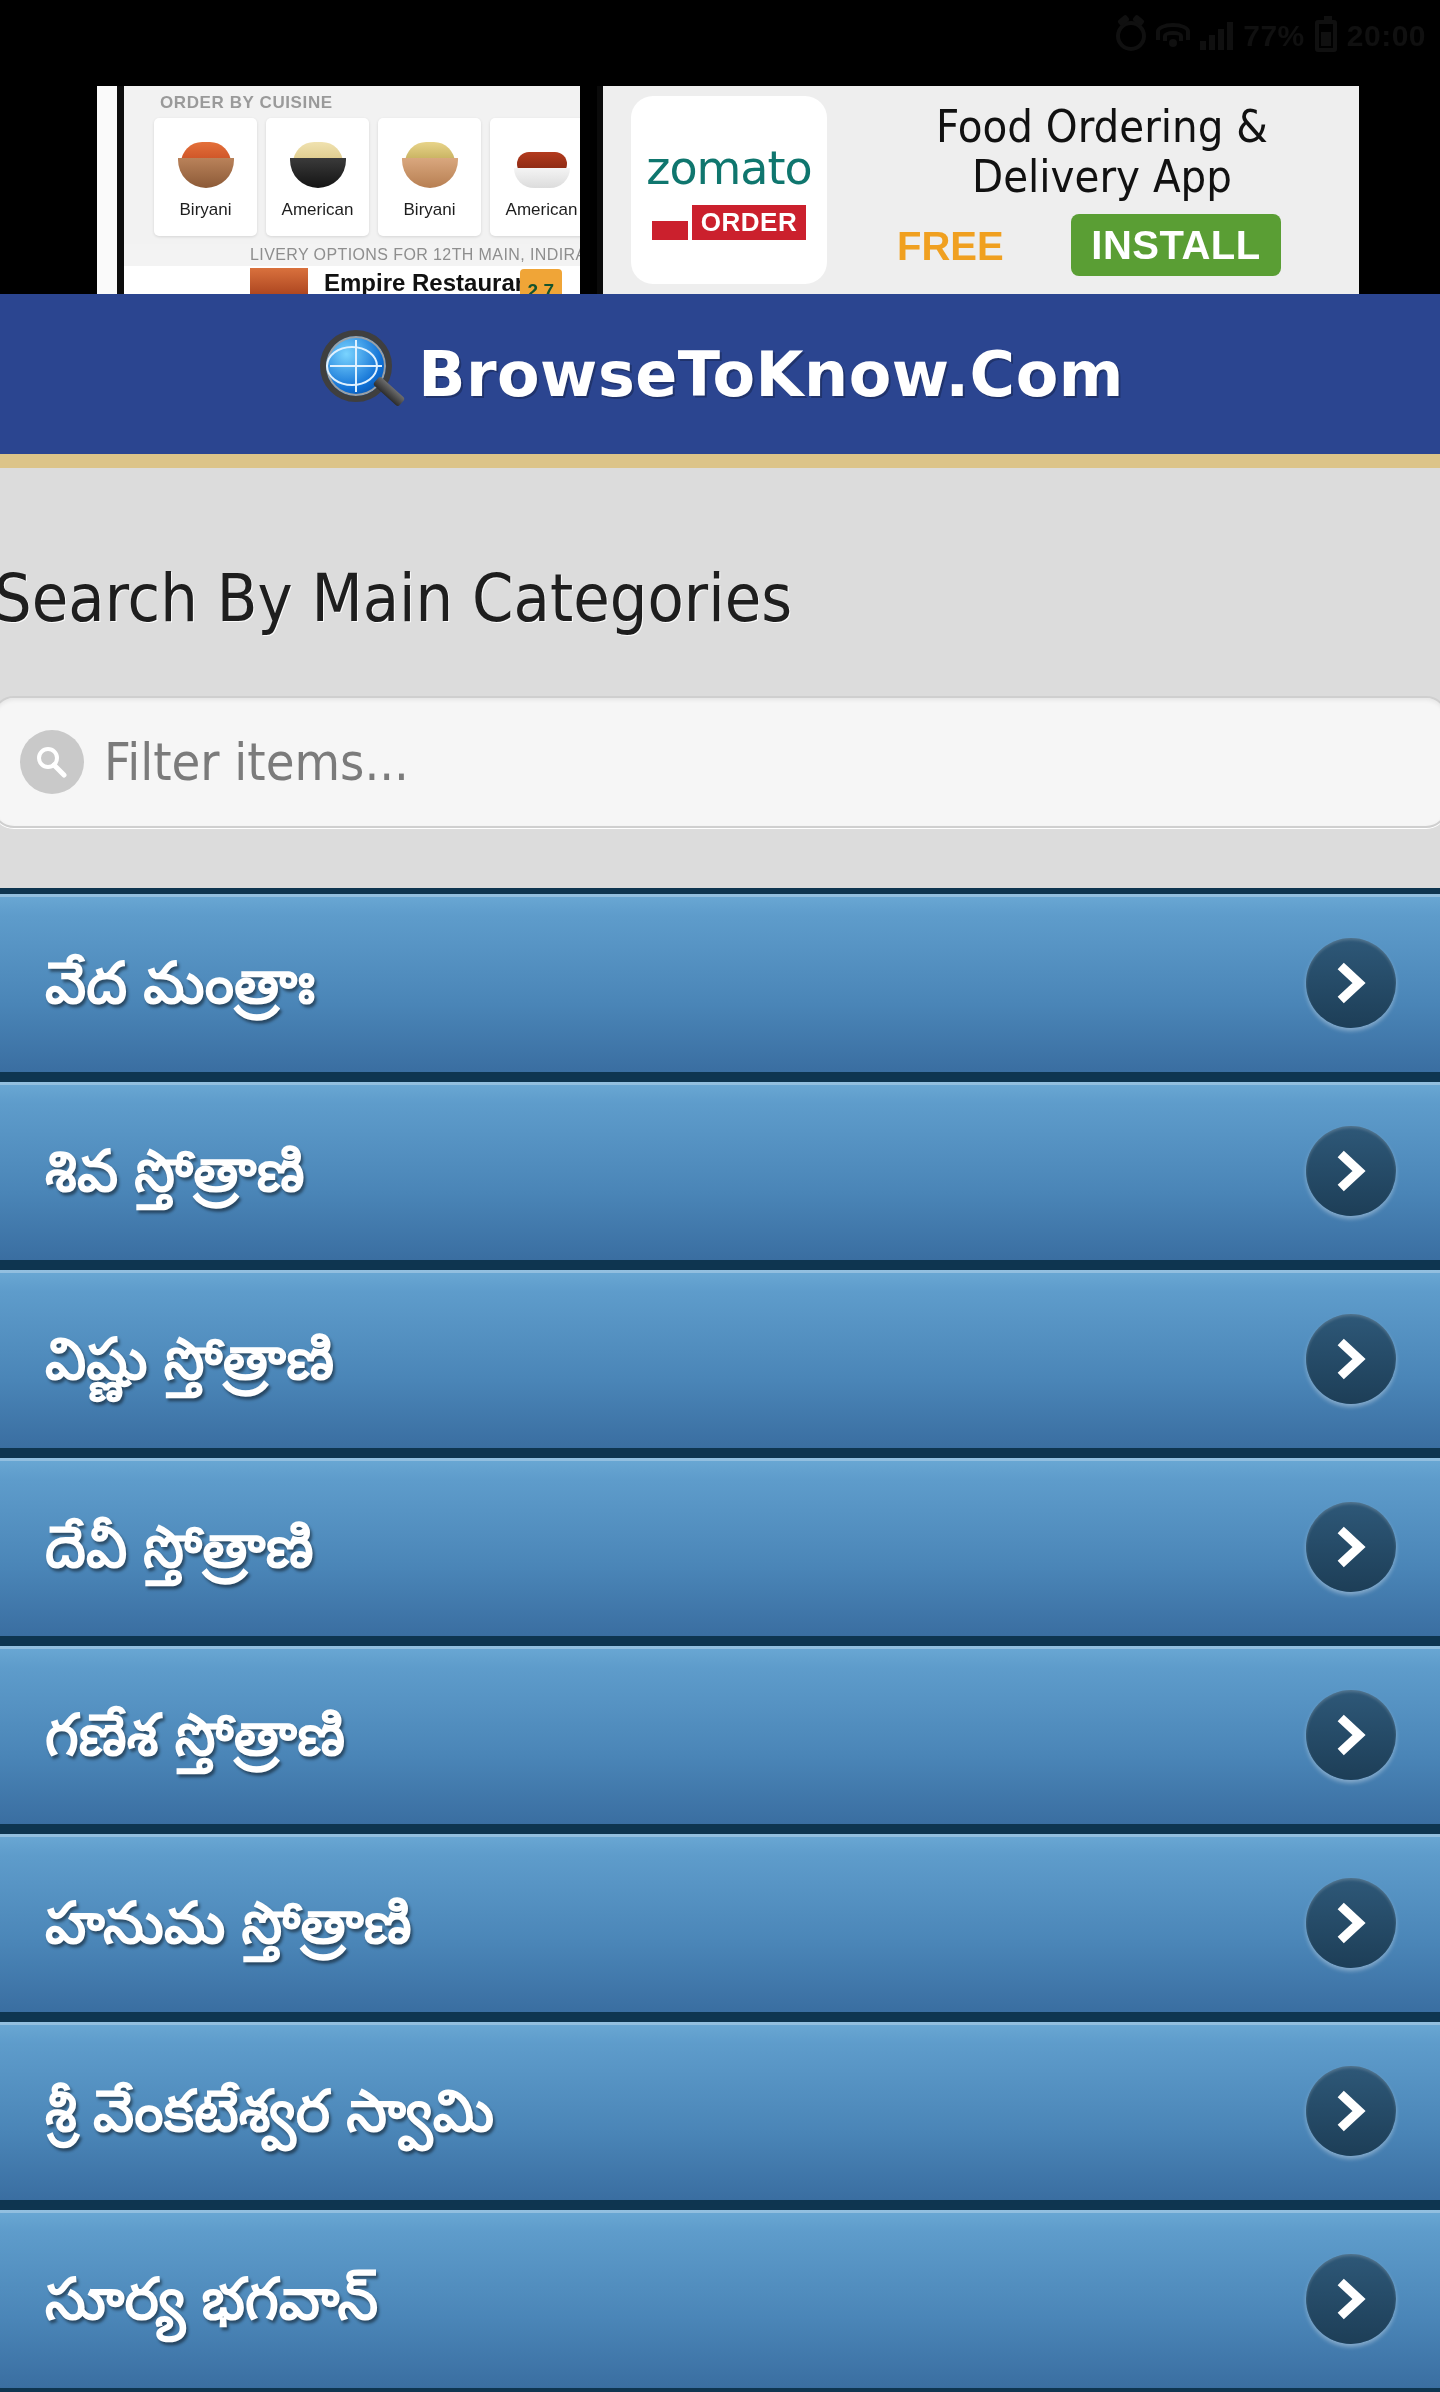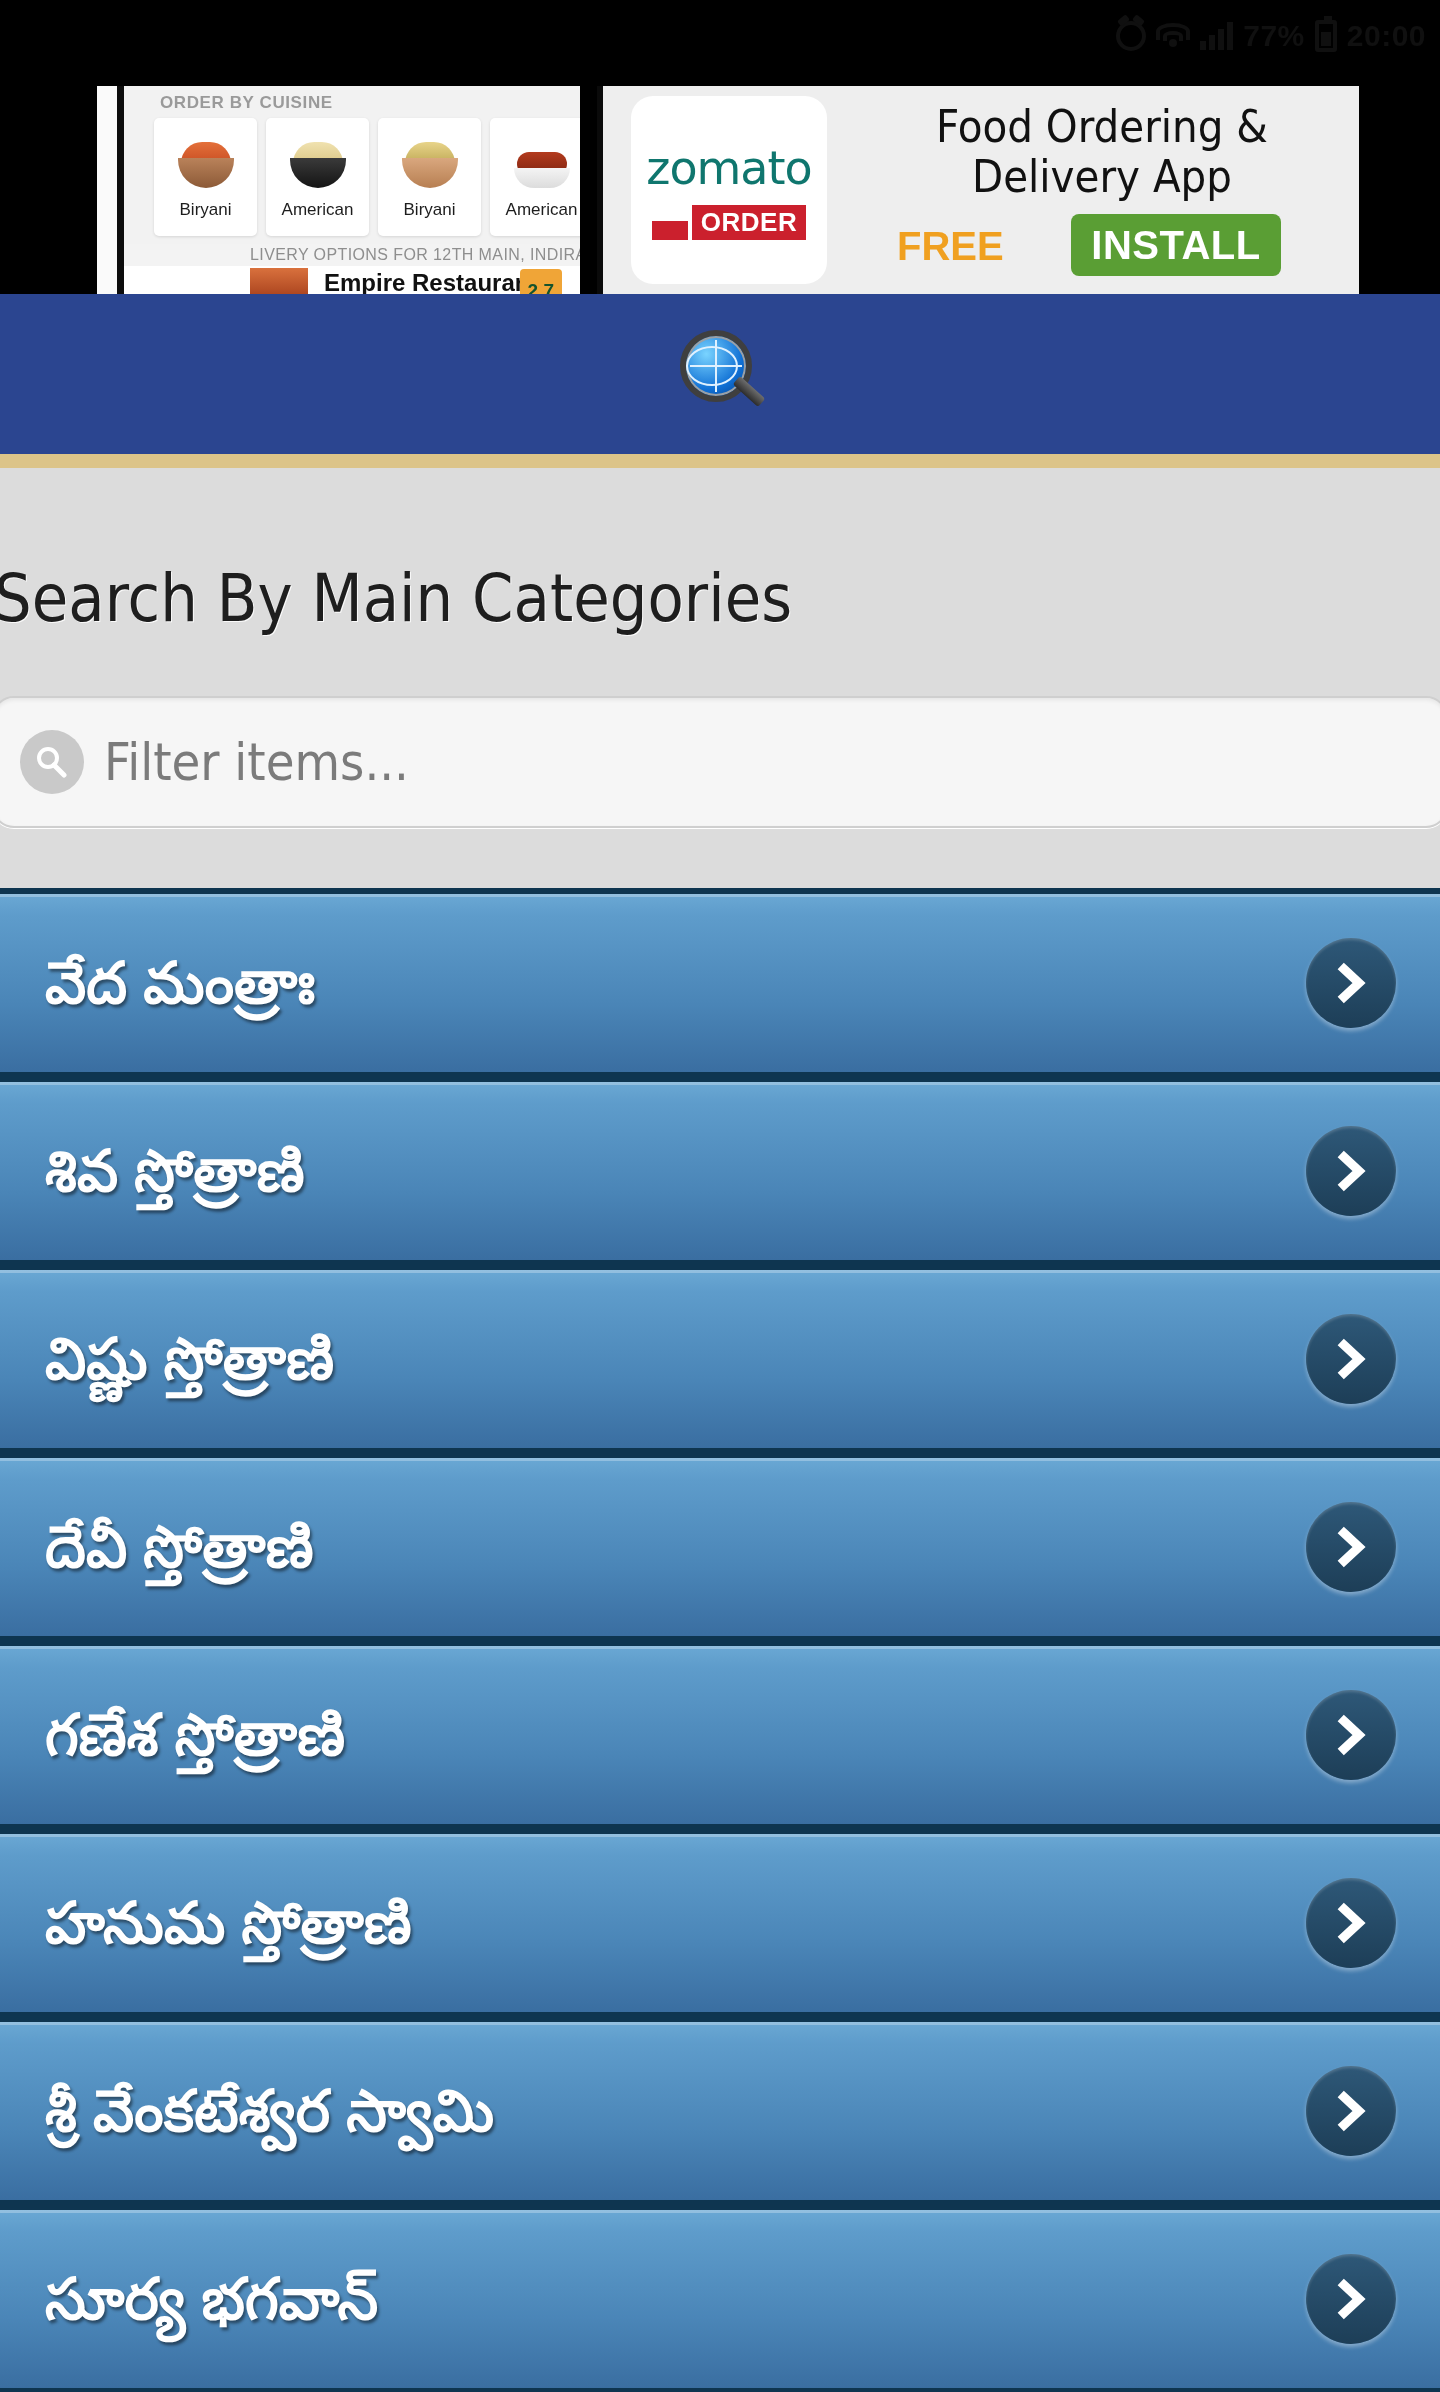--- a/index.html
+++ b/index.html
@@ -257,20 +257,21 @@
       <div class="ad-install">INSTALL</div>
     </div>
   </div>
 
   <div class="sitehdr">
     <span class="logo-glass">
       <span class="globe"></span>
         <span class="ring"></span>
         <span class="handle"></span>
     </span>
+    <span class="sitename">BrowseToKnow.Com</span>
   </div>
   <div class="goldbar"></div>
 
   <div class="content">
     <div class="page-title">Search By Main Categories</div>
 
     <div class="searchwrap">
       <div class="searchbox">
         <span class="s-ico">
           <svg viewBox="0 0 40 40">

